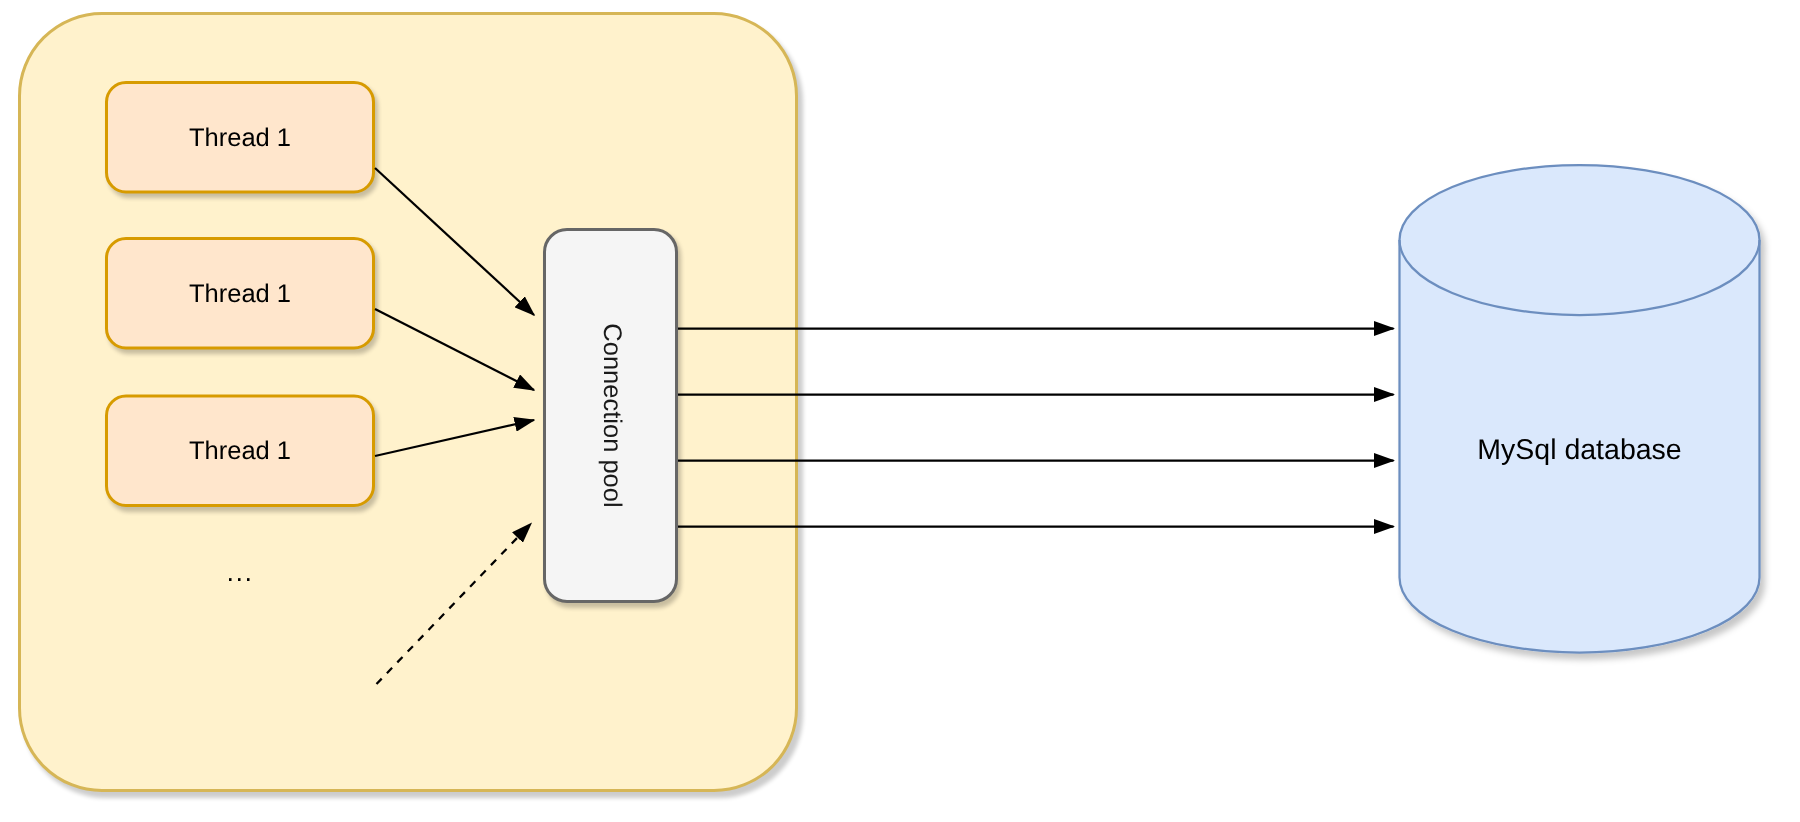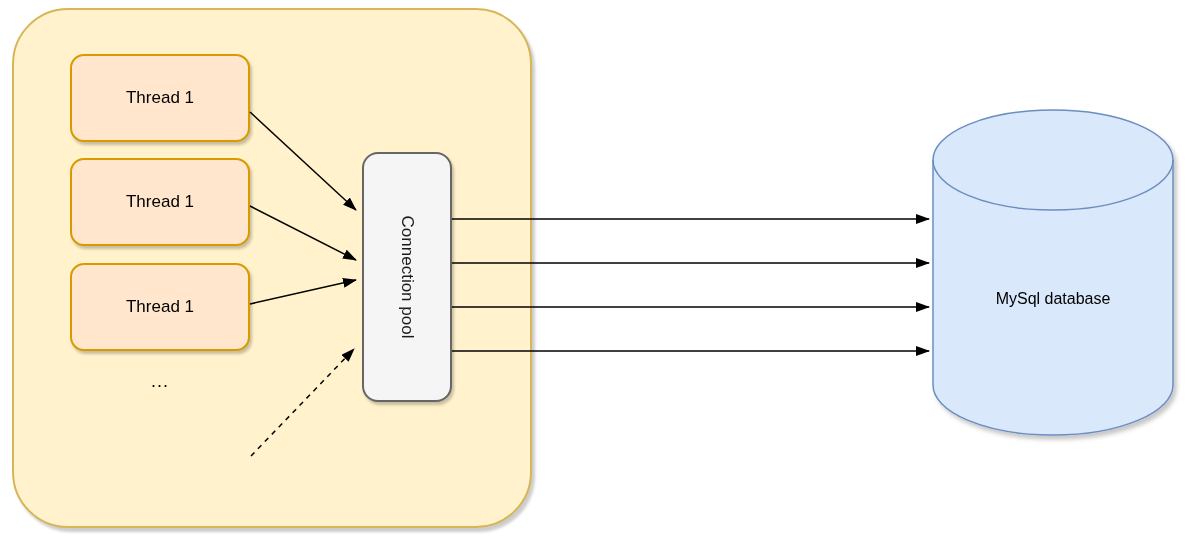--- a/index.html
+++ b/index.html
@@ -29,21 +29,21 @@
     border-radius: 56px;
     box-shadow: 3px 4px 3px rgba(0,0,0,0.20);
     z-index: 1;
   }
 
   
   .thread {
     position: absolute;
     left: 70px;
     width: 180px;
-    height: 88px;
+    height: 75px;
     box-sizing: border-box;
     background: #ffe6cc;
     border: 2px solid #d79b00;
     border-radius: 14px;
     box-shadow: 2px 3px 3px rgba(0,0,0,0.22);
     display: flex;
     align-items: center;
     justify-content: center;
     font-size: 17px;
     z-index: 2;
@@ -120,21 +120,21 @@
     stroke: #6c8ebf;
     stroke-width: 1.5;
   }
 
   .db-label {
     position: absolute;
     left: 933px;
     top: 290px;
     width: 240px;
     text-align: center;
-    font-size: 16px;
+    font-size: 19px;
     z-index: 5;
   }
 </style>
 </head>
 <body>
 
 <div class="canvas">
 
   <div class="group"></div>
 

